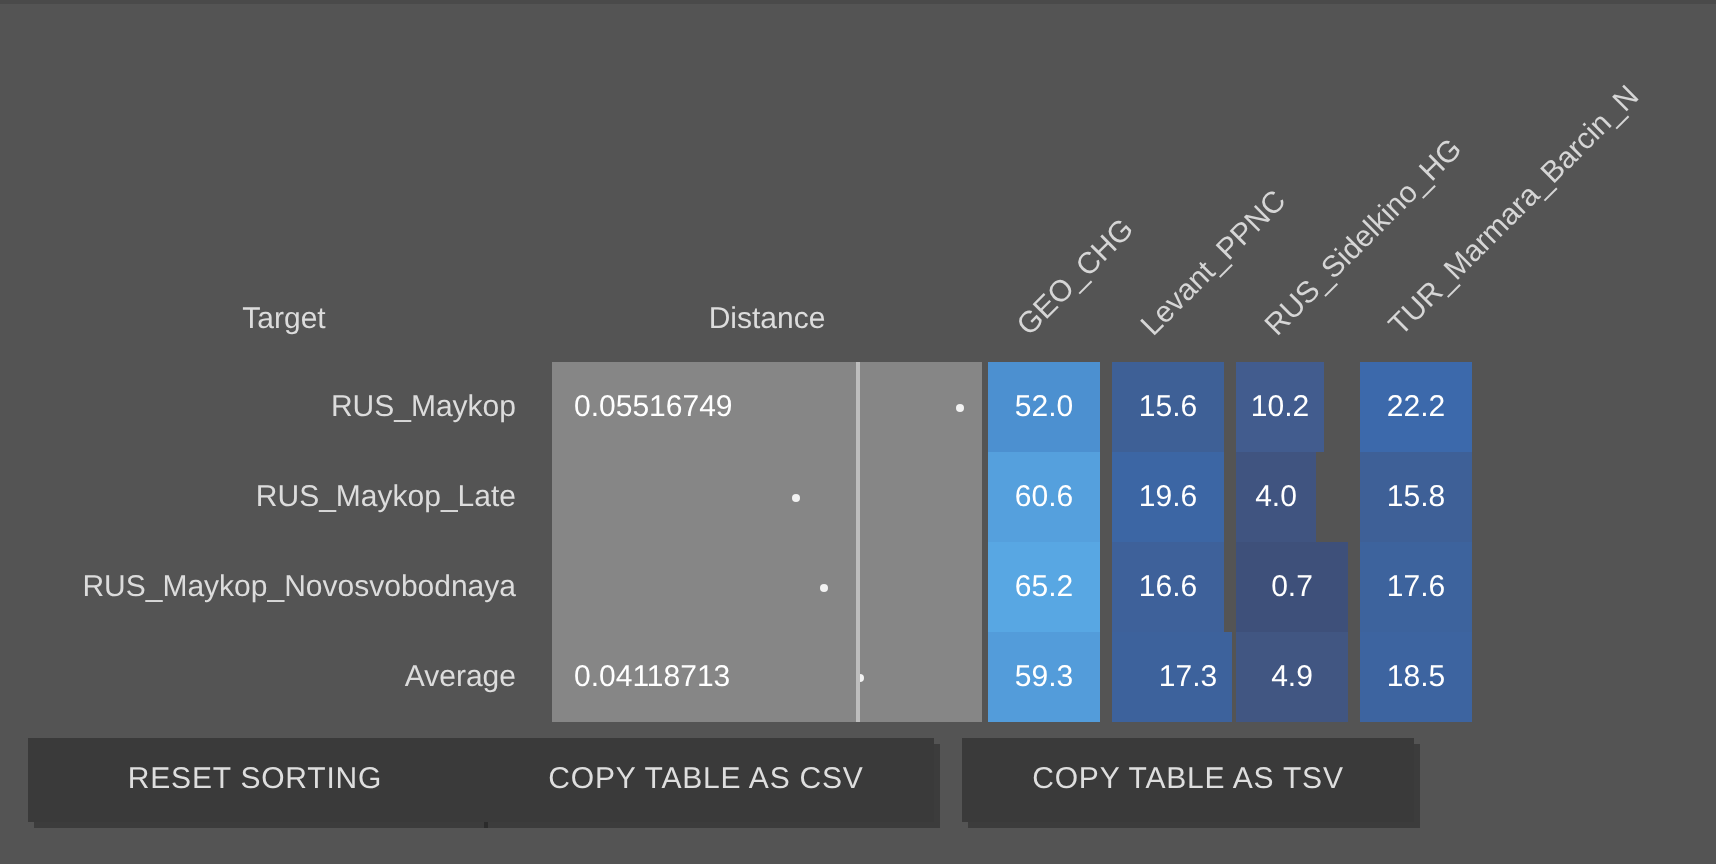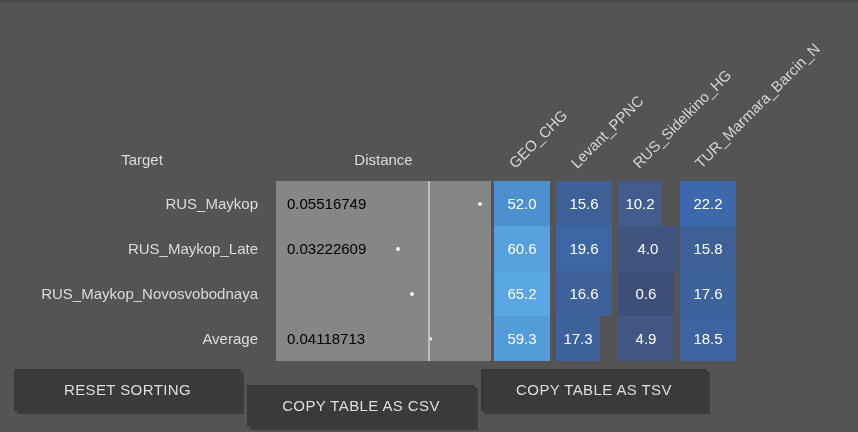--- a/index.html
+++ b/index.html
@@ -29,21 +29,21 @@
   .target-label{
     position:absolute;left:0;width:258px;height:45px;line-height:45px;
     text-align:right;color:#dcdcdc;font-size:15px;white-space:nowrap;
   }
   .distance-cell{
     position:absolute;left:276px;width:215px;height:45px;
     background:#868686;
   }
   .distance-text{
     position:absolute;left:11px;top:0;height:45px;line-height:45px;
-    color:#000000;font-size:15px;text-align:center;
+    color:#ffffff;font-size:15px;text-align:center;
   }
   .scatter-dot{
     position:absolute;top:21px;width:4px;height:4px;border-radius:50%;
     background:#f2f2f2;
   }
   .avg-line{
     position:absolute;left:428px;top:181px;width:2px;height:180px;
     background:#bdbdbd;
   }
   .heat-cell{
@@ -78,42 +78,41 @@
     <div class="distance-cell" style="top: 181px;">
       <div class="distance-text">0.05516749</div>
       <div class="scatter-dot" style="left: 202.329px;"></div>
     </div>
     <div class="heat-cell" style="left: 494px; top: 181px; width: 56px; background: rgb(76, 144, 208);">52.0</div>
     <div class="heat-cell" style="left: 556px; top: 181px; width: 56px; background: rgb(62, 96, 150);">15.6</div>
     <div class="heat-cell" style="left: 618px; top: 181px; width: 44px; background: rgb(66, 92, 142);">10.2</div>
     <div class="heat-cell" style="left: 680px; top: 181px; width: 56px; background: rgb(60, 105, 171);">22.2</div>
     <div class="target-label" style="top: 226px;">RUS_Maykop_Late</div>
     <div class="distance-cell" style="top: 226px;">
-      <div class="distance-text">0.03222609</div>
       <div class="scatter-dot" style="left: 119.74px;"></div>
     </div>
     <div class="heat-cell" style="left: 494px; top: 226px; width: 56px; background: rgb(85, 160, 221); text-align: center;">60.6</div>
     <div class="heat-cell" style="left: 556px; top: 226px; width: 56px; background: rgb(60, 102, 164);">19.6</div>
-    <div class="heat-cell" style="left: 618px; top: 226px; width: 60px; background: rgb(64, 84, 128);">4.0</div>
+    <div class="heat-cell" style="left: 618px; top: 226px; width: 40px; background: rgb(64, 84, 128);">4.0</div>
     <div class="heat-cell" style="left: 680px; top: 226px; width: 56px; background: rgb(62, 96, 151);">15.8</div>
     <div class="target-label" style="top: 271px;">RUS_Maykop_Novosvobodnaya</div>
     <div class="distance-cell" style="top: 271px;">
       <div class="scatter-dot" style="left: 133.93px;"></div>
     </div>
     <div class="heat-cell" style="left: 494px; top: 271px; width: 56px; background: rgb(88, 167, 227);">65.2</div>
     <div class="heat-cell" style="left: 556px; top: 271px; width: 56px; background: rgb(62, 97, 154);">16.6</div>
-    <div class="heat-cell" style="left: 618px; top: 271px; width: 56px; background: rgb(62, 80, 122);">0.6</div>
+    <div class="heat-cell" style="left: 618px; top: 271px; width: 56px; background: rgb(62, 80, 122);">0.7</div>
     <div class="heat-cell" style="left: 680px; top: 271px; width: 56px; background: rgb(61, 99, 157);">17.6</div>
     <div class="target-label" style="top: 316px;">Average</div>
     <div class="distance-cell" style="top: 316px;">
       <div class="distance-text">0.04118713</div>
       <div class="scatter-dot" style="left: 152px;"></div>
     </div>
     <div class="heat-cell" style="left: 494px; top: 316px; width: 56px; background: rgb(83, 156, 218);">59.3</div>
-    <div class="heat-cell" style="left: 556px; top: 316px; width: 44px; background: rgb(61, 98, 156);">17.3</div>
+    <div class="heat-cell" style="left: 556px; top: 316px; width: 44px; background: rgb(61, 98, 156); padding-left: 16px;">17.3</div>
     <div class="heat-cell" style="left: 618px; top: 316px; width: 56px; background: rgb(65, 86, 130);">4.9</div>
     <div class="heat-cell" style="left: 680px; top: 316px; width: 56px; background: rgb(61, 100, 160);">18.5</div>
   </div>
 <div class="avg-line"></div>
 
 <div class="btn" style="left:14px;width:227px;">RESET SORTING</div>
-<div class="btn" style="left:247px;width:228px;margin-top:16px;">COPY TABLE AS CSV</div>
+<div class="btn" style="left:239px;width:228px;">COPY TABLE AS CSV</div>
 <div class="btn" style="left:481px;width:226px;">COPY TABLE AS TSV</div>
 
 </body></html>

